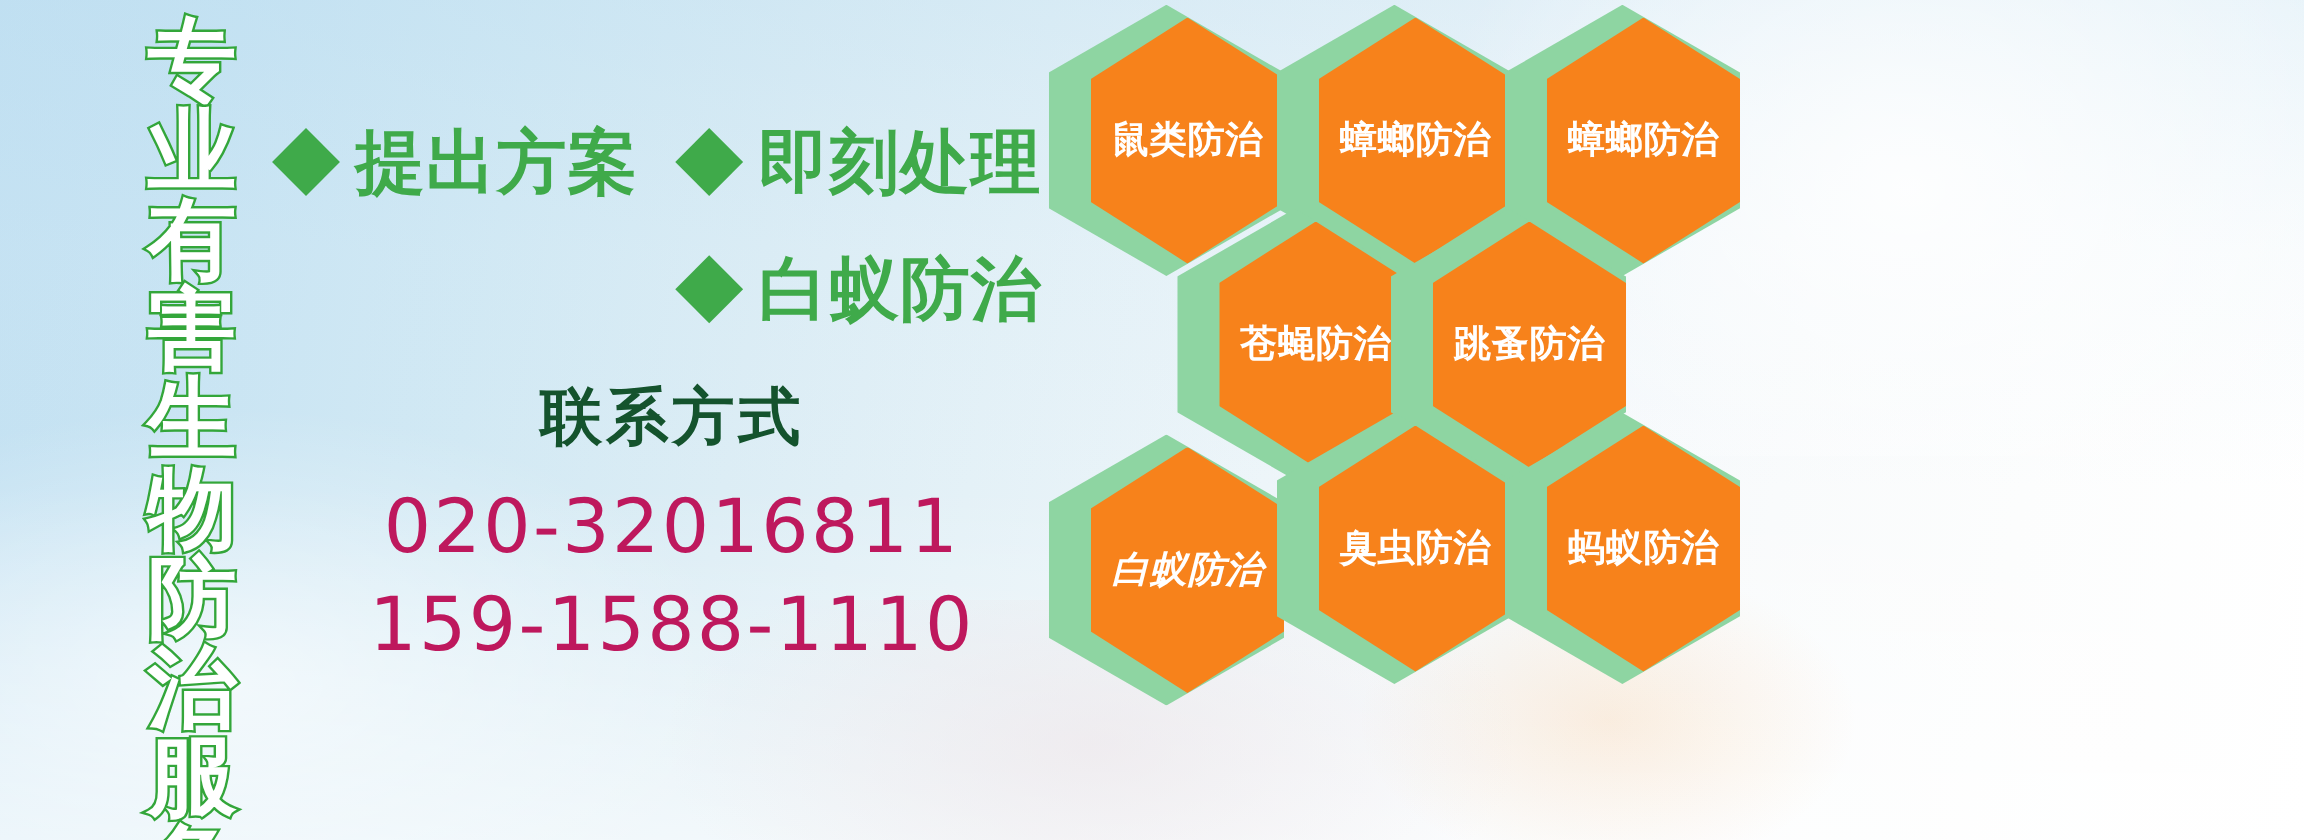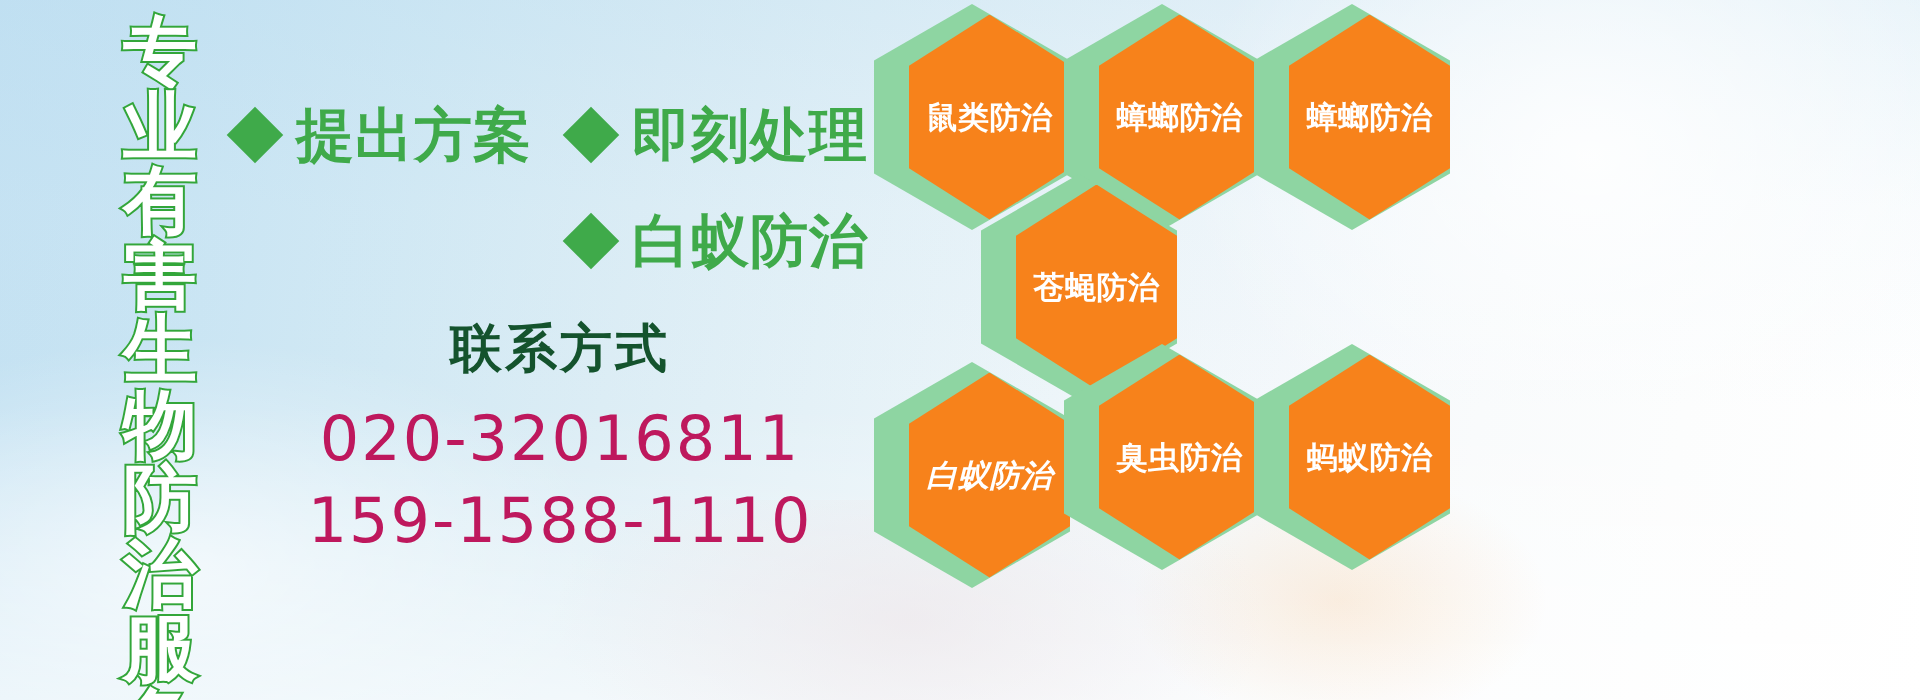--- a/index.html
+++ b/index.html
@@ -247,20 +247,25 @@
         <span class="hex-label">蟑螂防治</span>
       </div>
     </div>
 
     <div class="hex" style="left:115px; top:180px;">
       <div class="hex-inner">
         <span class="hex-label">苍蝇防治</span>
       </div>
     </div>
 
+    <div class="hex" style="left:293px; top:180px;">
+      <div class="hex-inner">
+        <span class="hex-label">跳蚤防治</span>
+      </div>
+    </div>
 
     <div class="hex" style="left:8px;  top:368px;font-style:italic;">
       <div class="hex-inner">
         <span class="hex-label">白蚁防治</span>
       </div>
     </div>
 
     <div class="hex" style="left:198px; top:350px;">
       <div class="hex-inner">
         <span class="hex-label">臭虫防治</span>

